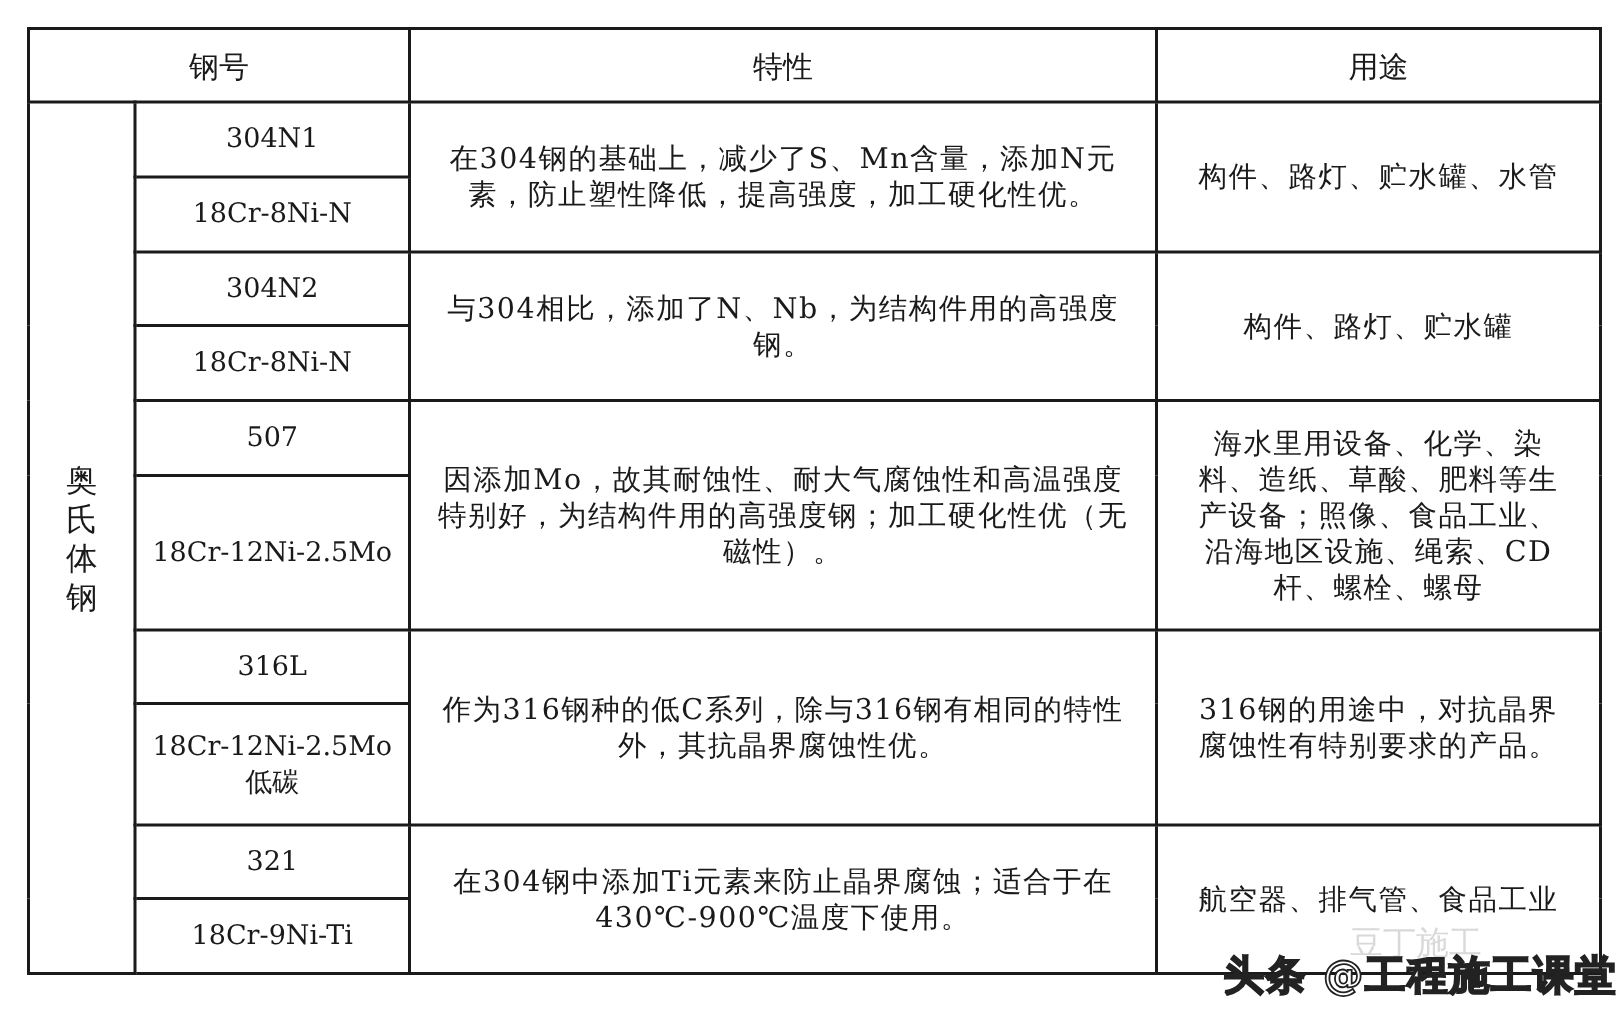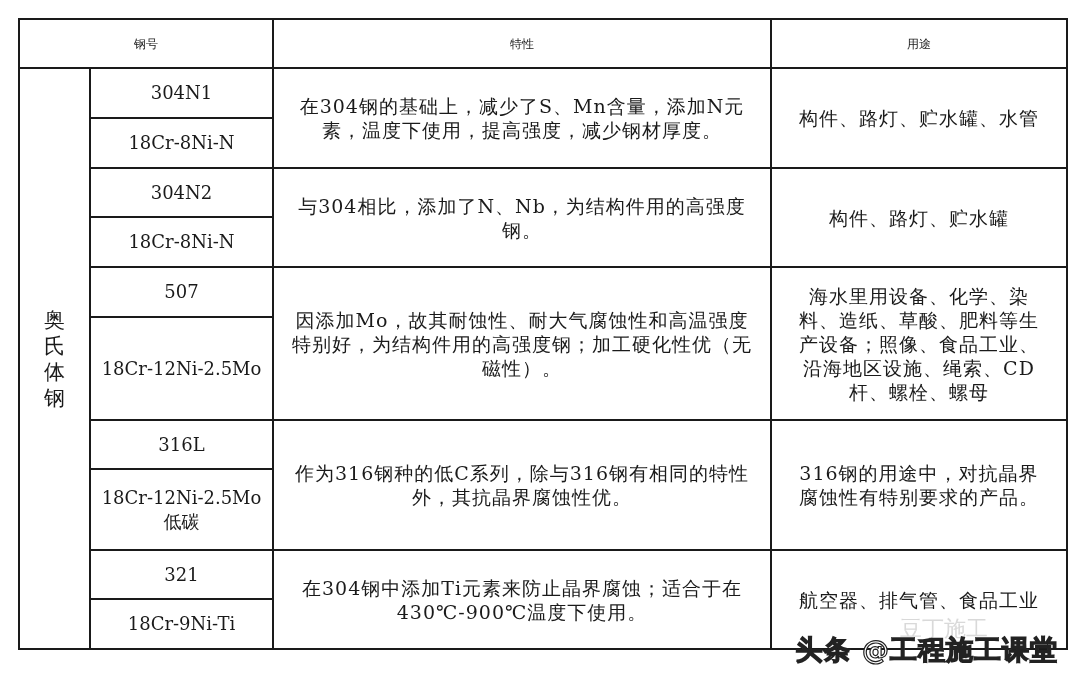--- a/index.html
+++ b/index.html
@@ -25,21 +25,21 @@
     .tbl td, .tbl th {
       border: 2px solid #1a1a1a;
       text-align: center;
       vertical-align: middle;
       padding: 0;
       font-weight: normal;
       font-size: 19px;
       line-height: 24px;
     }
     .tbl th {
-      font-size: 12px;
+      font-size: 20px;
     }
     .cat {
       font-size: 21px !important;
       line-height: 26px !important;
       letter-spacing: 0;
     }
     .cat span { display: block; }
     .grade {
       font-size: 18px !important;
       line-height: 24px !important;
@@ -48,21 +48,21 @@
     .prop {
       padding: 0 12px !important;
       letter-spacing: 1px;
     }
     .use {
       padding: 0 24px !important;
       letter-spacing: 1px;
     }
     .watermark {
       position: absolute;
-      right: 22px;
+      right: 2px;
       bottom: 10px;
       font-family: "DejaVu Sans", "Liberation Sans", sans-serif;
       font-size: 27px;
       color: #ffffff;
       -webkit-text-stroke: 1.2px #222;
       letter-spacing: 1px;
       font-weight: bold;
     }
     .watermark-faint {
       position: absolute;
@@ -93,21 +93,21 @@
   <tbody>
 
     <tr style="height:50px">
       <td rowspan="10" class="cat">
         <span>奥</span>
         <span>氏</span>
         <span>体</span>
         <span>钢</span>
       </td>
       <td class="grade">304N1</td>
-      <td rowspan="2" class="prop">在304钢的基础上，减少了S、Mn含量，添加N元素，温度下使用，提高强度，减少钢材厚度。</td>
+      <td rowspan="2" class="prop">在304钢的基础上，减少了S、Mn含量，添加N元素，防止塑性降低，提高强度，加工硬化性优。</td>
       <td rowspan="2" class="use">构件、路灯、贮水罐、水管</td>
     </tr>
     <tr style="height:50px">
       <td class="grade">18Cr-8Ni-N</td>
     </tr>
 
     <tr style="height:49px">
       <td class="grade">304N2</td>
       <td rowspan="2" class="prop">与304相比，添加了N、Nb，为结构件用的高强度钢。</td>
       <td rowspan="2" class="use">构件、路灯、贮水罐</td>

